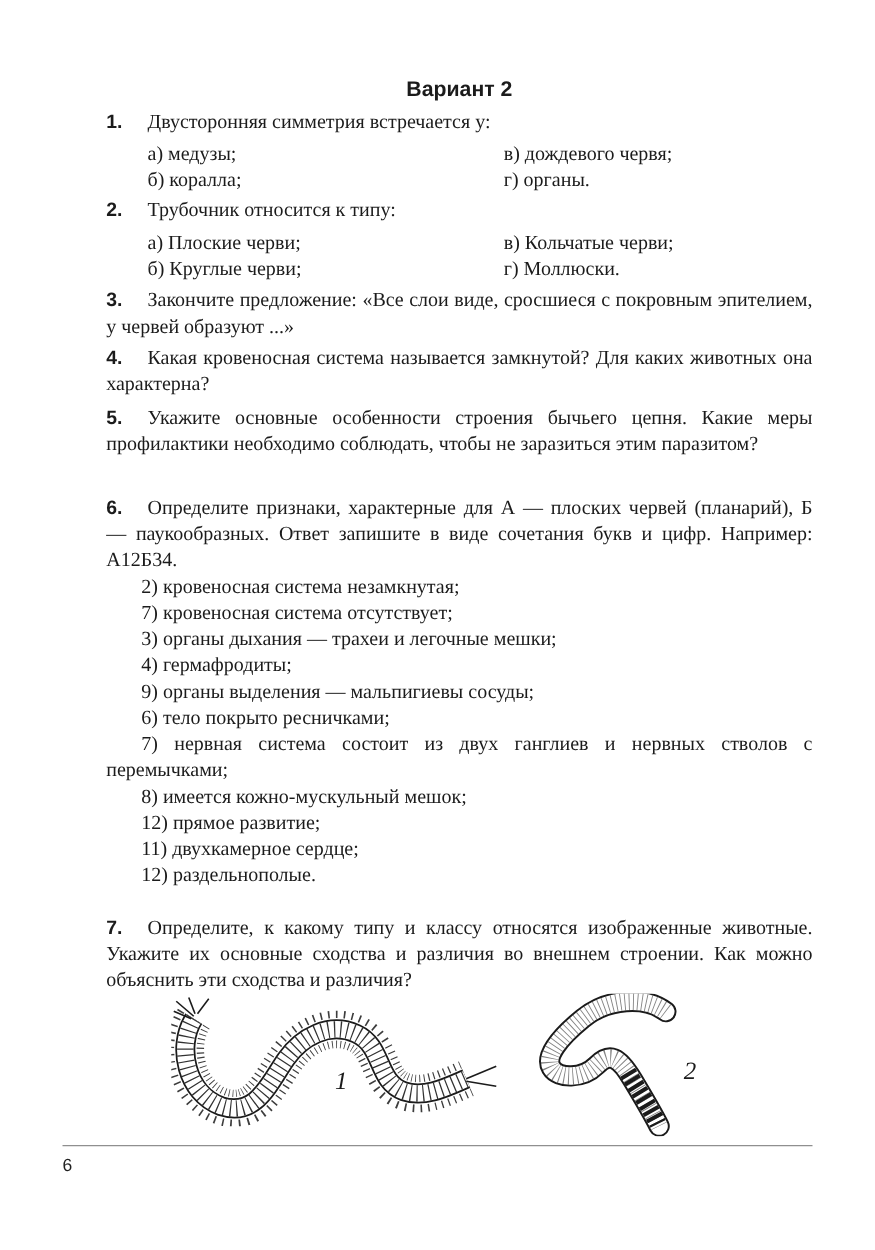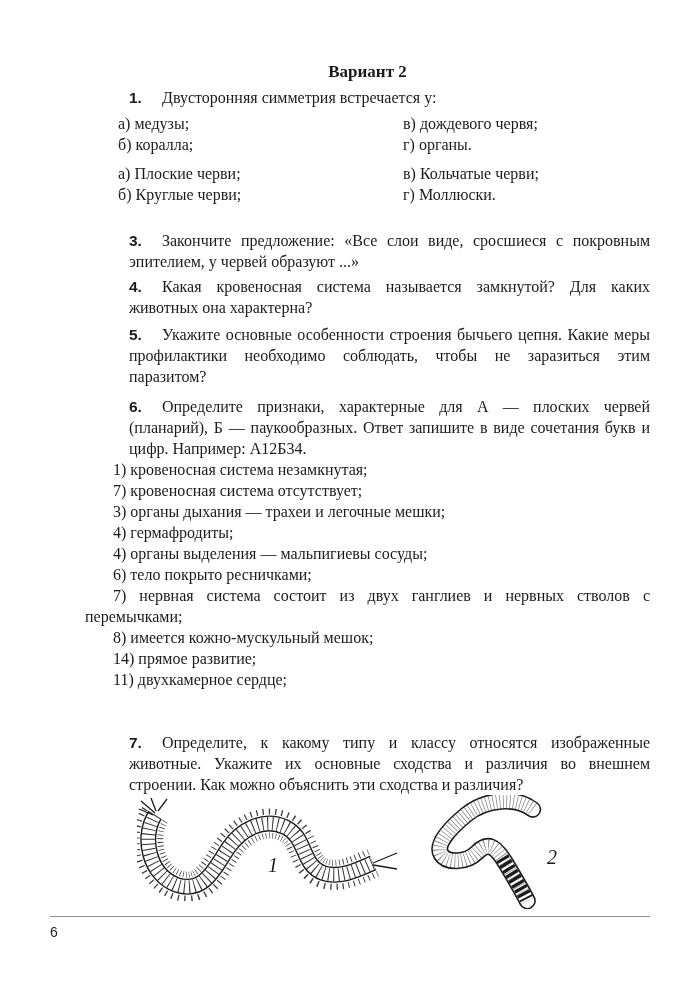--- a/index.html
+++ b/index.html
@@ -9,25 +9,25 @@
     background:#ffffff;
     color:#1b1b1b;
     font-family:"Liberation Serif", serif;
     font-size:16px;
     line-height:21px;
   }
   .sect { position:absolute; left:85px; width:565px; }
   .title {
     top:61px;
     text-align:center;
-    font-family:Liberation Serif, serif;
+    font-family:Liberation Sans, sans-serif;
     font-weight:bold;
     font-size:17px;
   }
-  .q { text-align:justify;margin-left:44px; }
+  .q { text-align:justify; }
   .qnum {
     display:inline-block;
     width:33px;
     font-family:"Liberation Sans", sans-serif;
     font-weight:bold;
     font-size:15.5px;
   }
   .opts { margin-left:33px; margin-top:5px; }
   .optrow { white-space:nowrap; }
   .optcol1 { display:inline-block; width:285px; }
@@ -59,20 +59,21 @@
 
 <div class="sect" style="top:87px">
   <p class="q"><span class="qnum">1.</span><span>Двусторонняя симметрия встречается у:</span></p>
   <div class="opts">
     <div class="optrow"><span class="optcol1">а) медузы;</span><span>в) дождевого червя;</span></div>
     <div class="optrow"><span class="optcol1">б) коралла;</span><span>г) органы.</span></div>
   </div>
 </div>
 
 <div class="sect" style="top:158px">
+  <p class="q"><span class="qnum">2.</span><span>Трубочник относится к типу:</span></p>
   <div class="opts">
     <div class="optrow"><span class="optcol1">а) Плоские черви;</span><span>в) Кольчатые черви;</span></div>
     <div class="optrow"><span class="optcol1">б) Круглые черви;</span><span>г) Моллюски.</span></div>
   </div>
 </div>
 
 <div class="sect" style="top:230px">
   <p class="q"><span class="qnum">3.</span><span>Закончите предложение: «Все слои виде, сросшиеся с покровным эпителием, у червей образуют ...»</span></p>
 </div>
 
@@ -80,30 +81,31 @@
   <p class="q"><span class="qnum">4.</span><span>Какая кровеносная система называется замкнутой? Для каких животных она характерна?</span></p>
 </div>
 
 <div class="sect" style="top:324px">
   <p class="q"><span class="qnum">5.</span><span>Укажите основные особенности строения бычьего цепня. Какие меры профилактики необходимо соблюдать, чтобы не заразиться этим паразитом?</span></p>
 </div>
 
 <div class="sect" style="top:396px">
   <p class="q"><span class="qnum">6.</span><span>Определите признаки, характерные для А — плоских червей (планарий), Б — паукообразных. Ответ запишите в виде сочетания букв и цифр. Например: А12Б34.</span></p>
   <div>
-    <div class="subitem">1) кровеносная система незамкнутая;</div>
+    <div class="subitem">2) кровеносная система незамкнутая;</div>
     <div class="subitem">7) кровеносная система отсутствует;</div>
     <div class="subitem">3) органы дыхания — трахеи и легочные мешки;</div>
     <div class="subitem">4) гермафродиты;</div>
-    <div class="subitem">4) органы выделения — мальпигиевы сосуды;</div>
+    <div class="subitem">9) органы выделения — мальпигиевы сосуды;</div>
     <div class="subitem">6) тело покрыто ресничками;</div>
     <div class="subitem">7) нервная система состоит из двух ганглиев и нервных стволов с перемычками;</div>
     <div class="subitem">8) имеется кожно-мускульный мешок;</div>
-    <div class="subitem">14) прямое развитие;</div>
+    <div class="subitem">12) прямое развитие;</div>
     <div class="subitem">11) двухкамерное сердце;</div>
+    <div class="subitem">12) раздельнополые.</div>
   </div>
 </div>
 
 <div class="sect" style="top:732px">
   <p class="q"><span class="qnum">7.</span><span>Определите, к какому типу и классу относятся изображенные животные. Укажите их основные сходства и различия во внешнем строении. Как можно объяснить эти сходства и различия?</span></p>
 </div>
 
 <div class="figure">
 
   <svg class="fig-svg" style="left:52px; top:2px;" width="262" height="104" viewBox="0 0 262 104">

